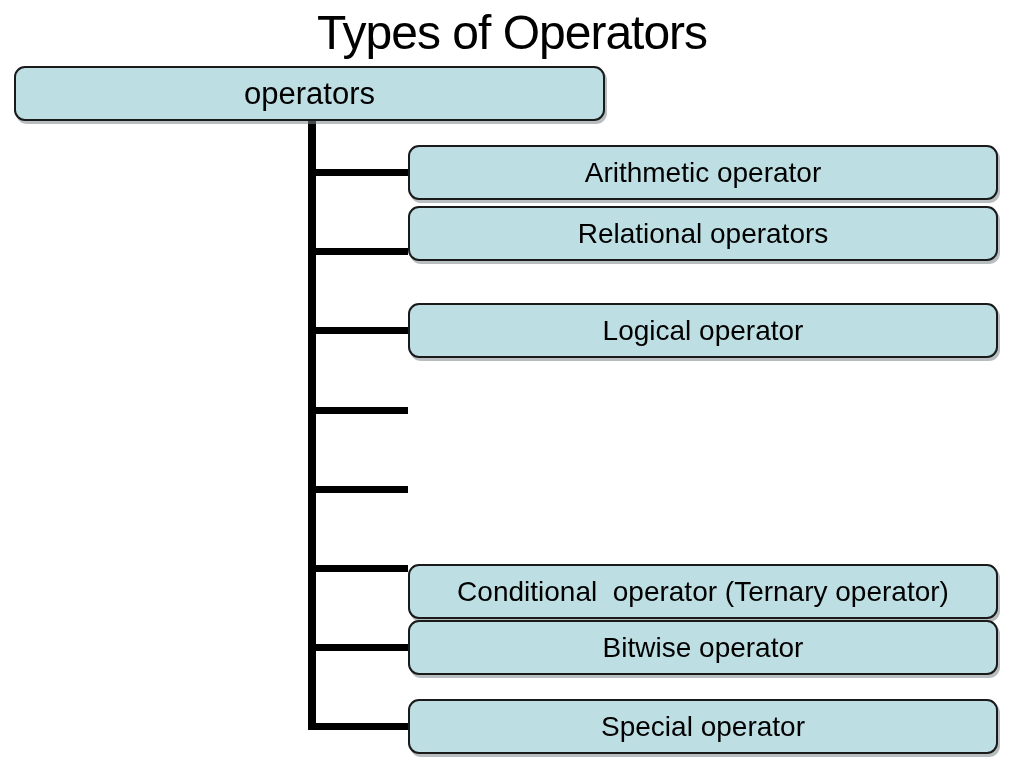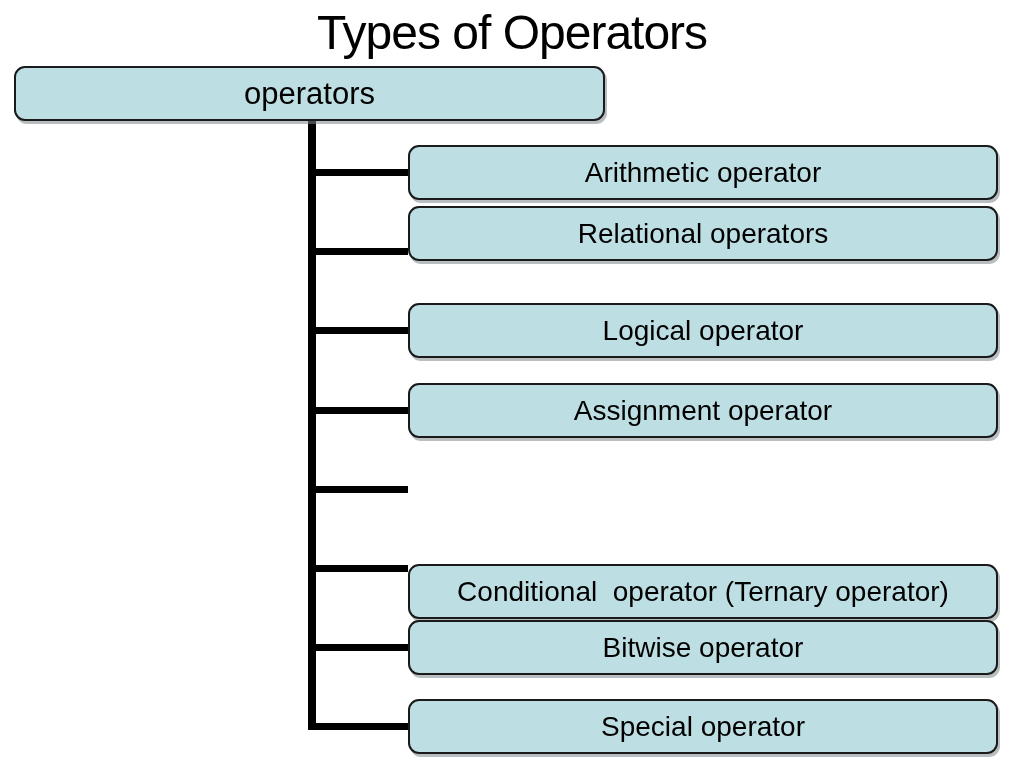--- a/index.html
+++ b/index.html
@@ -101,23 +101,20 @@
 
   <div class="node child" style="top:145px">
     <span class="node-label">Arithmetic operator</span>
   </div>
   <div class="node child" style="top:206px">
     <span class="node-label">Relational operators</span>
   </div>
   <div class="node child" style="top:303px">
     <span class="node-label">Logical operator</span>
   </div>
-  <div class="node child" style="top:383px">
-    <span class="node-label">Assignment operator</span>
-  </div>
   <div class="node child" style="top:564px">
     <span class="node-label">Conditional  operator (Ternary operator)</span>
   </div>
   <div class="node child" style="top:699px">
     <span class="node-label">Special operator</span>
   </div>
   <div class="node child" style="top:620px">
     <span class="node-label">Bitwise operator</span>
   </div>
 

